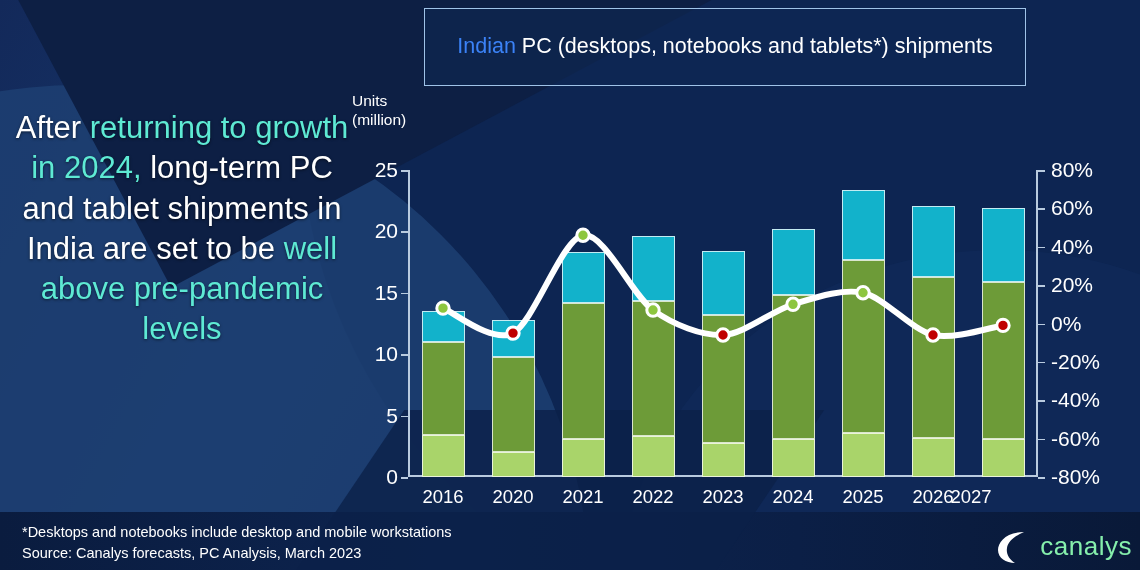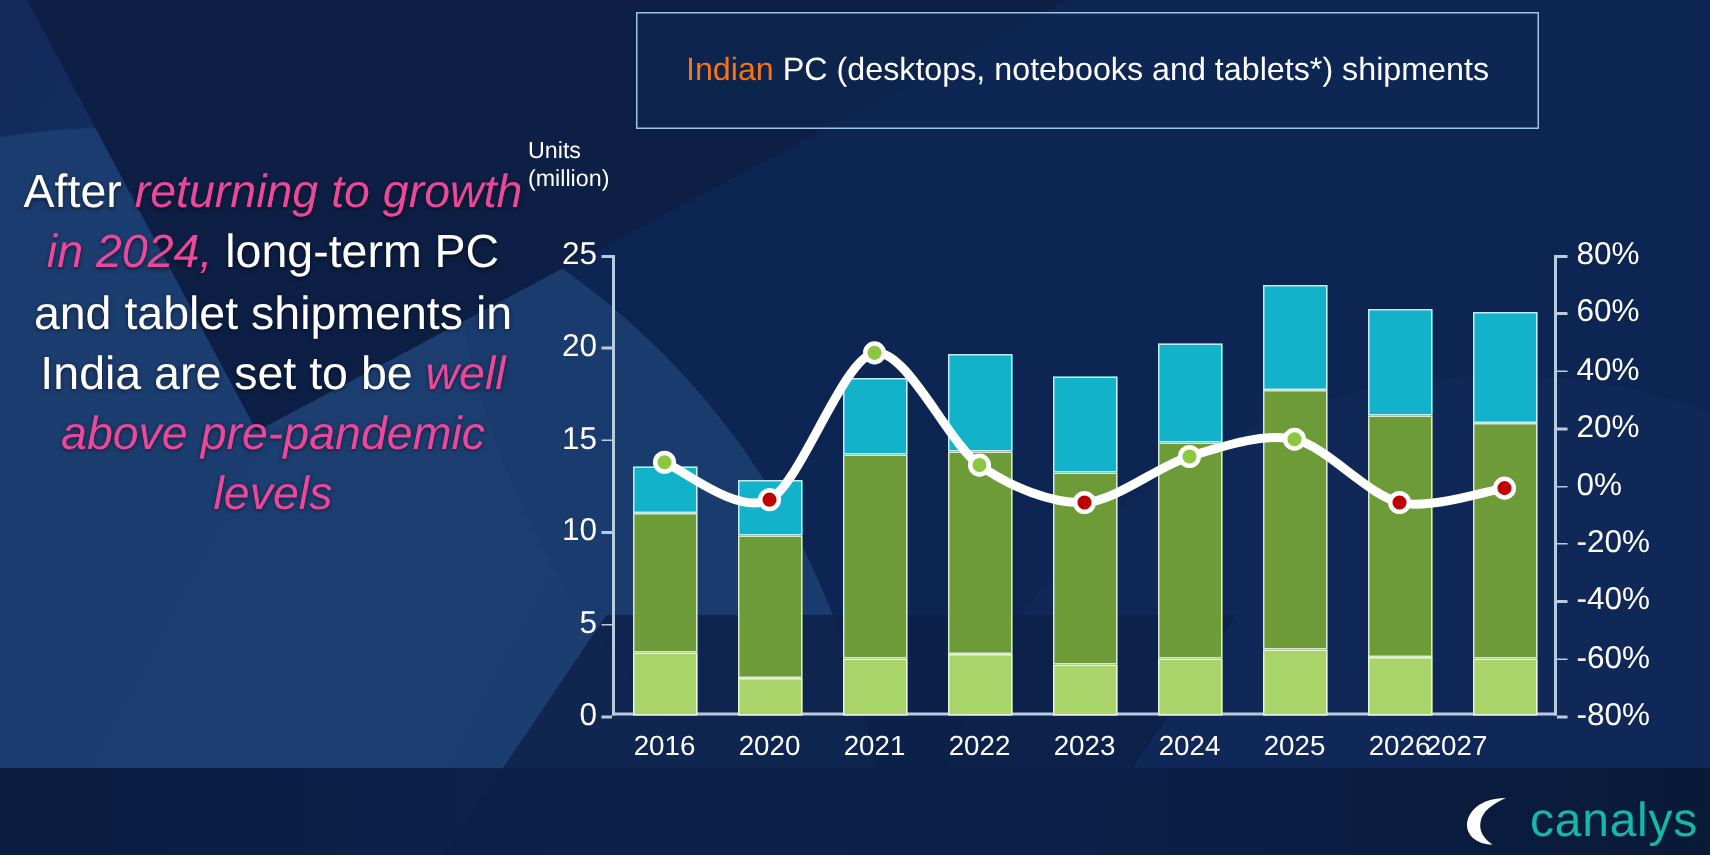--- a/index.html
+++ b/index.html
@@ -71,35 +71,35 @@
     left: 424px; top: 8px;
     width: 602px; height: 78px;
     border: 1.6px solid #9fc3e8;
     background: rgba(14,40,84,.55);
     display: flex; flex-direction: column;
     align-items: center; justify-content: center;
     text-align: center;
     line-height: 1.18;
   }
   #title-line1 { font-size: 21.5px; color: #ffffff; white-space: nowrap; }
-  #title-line1 .grn { color: #f97316; }
+  #title-line1 .grn { color: #3b82f6; }
   #title-line2 { font-size: 21px; color: #6fc7de; }
 
   
   #headline {
     position: absolute;
     left: 14px; top: 108px;
     width: 336px;
     text-align: center;
     font-size: 31px;
     line-height: 1.3;
     color: #ffffff;
     text-shadow: 0 1px 3px rgba(0,0,0,.55);
   }
-  #headline .grn { color: #ec4899; font-style: italic; }
+  #headline .grn { color: #5eead4; }
 
   
   #chart {
     position: absolute;
     left: 352px; top: 92px;
     width: 760px; height: 420px;
   }
   #y-axis-title {
     position: absolute; left: 0px; top: 0px;
     font-size: 15.5px; color: #ffffff; line-height: 1.22;
@@ -180,21 +180,21 @@
     left: 22px; bottom: 6px;
     font-size: 14.5px; line-height: 1.45;
     color: #ffffff;
   }
   #logo {
     position: absolute;
     right: 8px; bottom: 4px;
     display: flex; align-items: center; gap: 6px;
   }
   #logo-text {
-    font-size: 32px; color: #14b8a6; letter-spacing: .5px;
+    font-size: 26px; color: #86efac; letter-spacing: .5px;
   }
 </style>
 </head>
 <body>
 
 <div id="stage">
 
   <div class="bg-base"></div>
   <div class="bg-arc-dark"></div>
   <div class="bg-arc-light"></div>
@@ -328,20 +328,24 @@
           <div class="xlab" style="left: 210px; width: 70px;">2022</div>
           <div class="xlab" style="left: 280px; width: 70px;">2023</div>
           <div class="xlab" style="left: 350px; width: 70px;">2024</div>
           <div class="xlab" style="left: 420px; width: 70px;">2025</div>
           <div class="xlab" style="left: 490px; width: 70px;">2026</div>
           <div class="xlab" style="left: 528px; width: 70px;">2027</div>
         </div>
     </div>
   </div>
 
+  <div id="footnotes">
+    <div>*Desktops and notebooks include desktop and mobile workstations</div>
+    <div>Source: Canalys forecasts, PC Analysis, March 2023</div>
+  </div>
 
   <div id="logo">
     <svg width="40" height="40" viewBox="0 0 40 40">
       <path d="M30 6 C12 6 4 16 4 24 C4 32 12 37 21 37 C15 33 12 28 13 22 C14 15 21 10 30 6 Z" fill="#ffffff"></path>
     </svg>
     <span id="logo-text">canalys</span>
   </div>
 
 </div>
 

